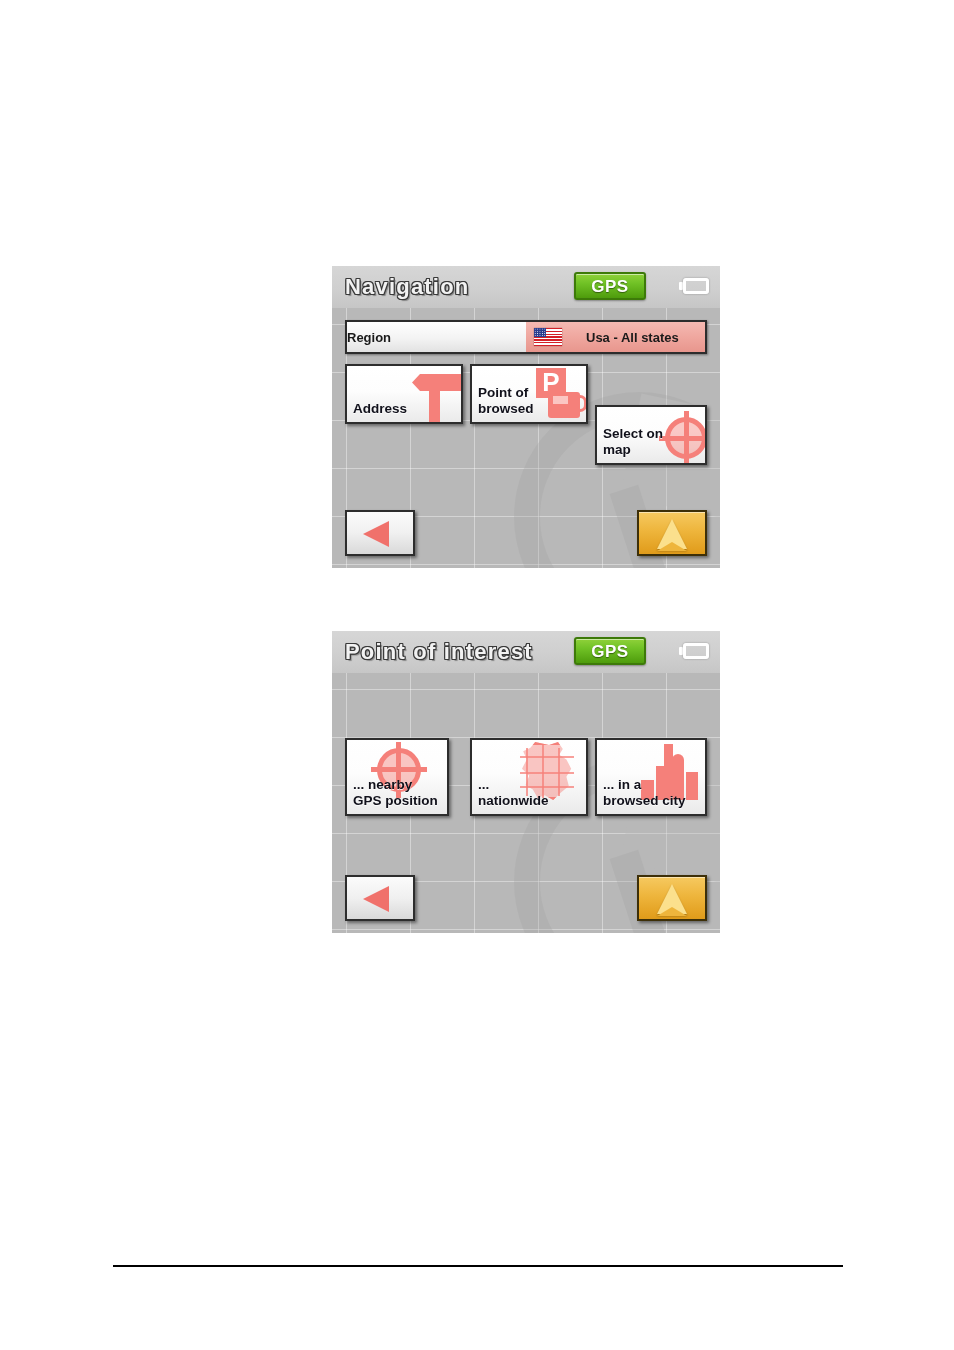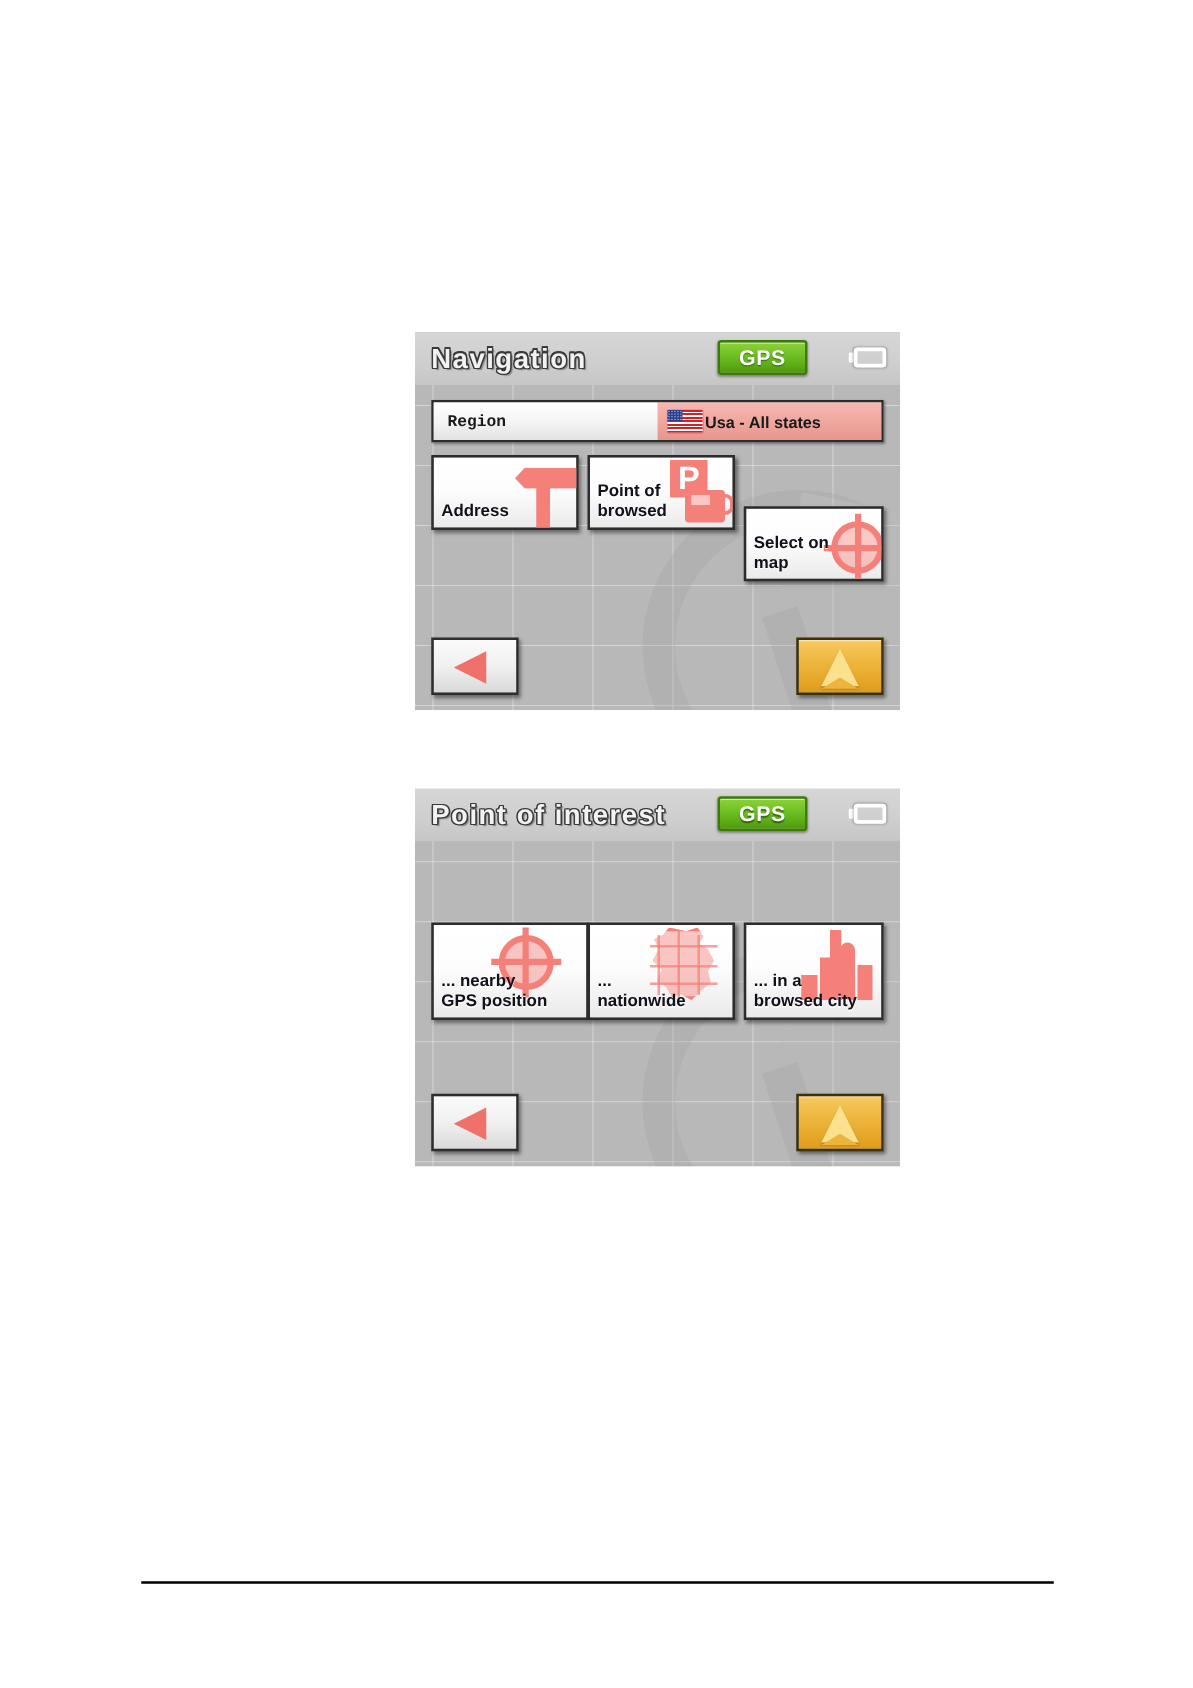--- a/index.html
+++ b/index.html
@@ -151,33 +151,31 @@
     box-sizing: border-box;
     display: flex;
     background: #ffffff;
     box-shadow: 1px 1px 2px rgba(0,0,0,.4);
   }
   .region-label {
     width: 50%;
     background: linear-gradient(to bottom, #ffffff 0%, #f3f3f3 55%, #e2e2e2 100%);
     display: flex;
     align-items: center;
-    padding-left: 11px;
     box-sizing: border-box;
     font-size: 13px;
     font-weight: bold;
     color: #1a1a1a;
-    font-family: Liberation Mono, monospace;
   }
   .region-value {
     width: 50%;
     background: linear-gradient(to bottom, #f5b9b2 0%, #efa79f 50%, #e8968d 100%);
     display: flex;
     align-items: center;
-    gap: 2px;
+    gap: 24px;
     padding-left: 8px;
     box-sizing: border-box;
     font-size: 13px;
     font-weight: bold;
     color: #1a1a1a;
   }
   .flag-icon {
     width: 28px;
     height: 18px;
     position: relative;
@@ -484,21 +482,21 @@
     <div class="screen-title">Point of interest</div>
 
     <div class="gps-badge">GPS</div>
 
     <div class="battery-icon">
       <div class="nub"></div>
       <div class="body"></div>
     </div>
   </div>
 
-  <div class="tile" style="left:13px; top:107px; width:126px; height:78px;">
+  <div class="tile" style="left:13px; top:107px; width:104px; height:78px;">
     <div class="tile-icon ic-radar">
       <div class="w3"></div>
       <div class="h"></div>
         <div class="v"></div>
         <div class="disc"></div>
     </div>
     <div class="tile-label">
       <div>... nearby</div>
       <div>GPS position</div>
     </div>

